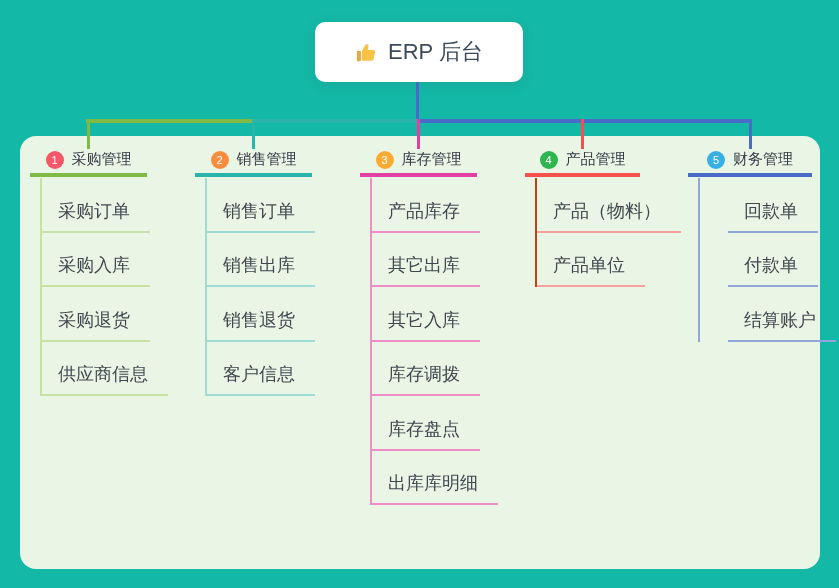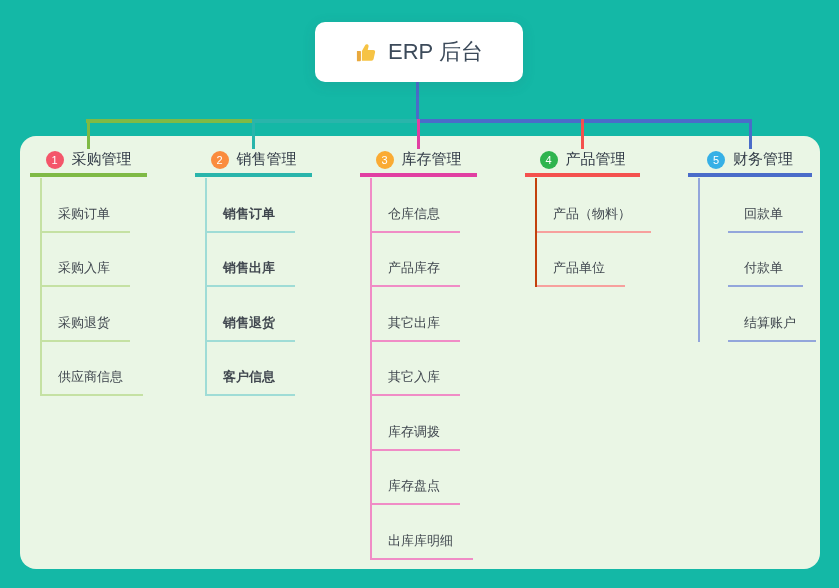--- a/index.html
+++ b/index.html
@@ -47,24 +47,24 @@
   .bg4 { background:#2fb44f; } .bg5 { background:#36b0e6; }
 
   
   .items { position:absolute; top:178px; }
   .i1 { left:40px;  border-left:2px solid #c5e1a3; }
   .i2 { left:205px; border-left:2px solid #9fdcd6; }
   .i3 { left:370px; border-left:2px solid #f08cc6; }
   .i4 { left:535px; border-left:2px solid #c2410c; }
   .i5 { left:698px; border-left:2px solid #93a6db;padding-left:28px; }
   .item { height:54.5px; display:flex; align-items:flex-end; }
-  .item > span { display:inline-block; font-size:13px; color:#40474f;
+  .item > span { display:inline-block; font-size:18px; color:#40474f;
                  padding:0 20px 8px 16px; white-space:nowrap; }
   .i1 .item > span { border-bottom:2px solid #c5e1a3; }
-  .i2 .item > span { border-bottom:2px solid #9fdcd6;font-weight:bold; }
+  .i2 .item > span { border-bottom:2px solid #9fdcd6; }
   .i3 .item > span { border-bottom:2px solid #f08cc6; }
   .i4 .item > span { border-bottom:2px solid #f7a09d; }
   .i5 .item > span { border-bottom:2px solid #93a6db; }
 </style>
 </head>
 <body>
 
 <div class="canvas">
 
   <div class="panel"></div>
@@ -135,23 +135,20 @@
     <div class="item">
         <span>销售退货</span>
       </div>
     <div class="item">
         <span>客户信息</span>
       </div>
   </div>
 
   <div class="items i3">
     <div class="item">
-        <span>仓库信息</span>
-      </div>
-    <div class="item">
         <span>产品库存</span>
       </div>
     <div class="item">
         <span>其它出库</span>
       </div>
     <div class="item">
         <span>其它入库</span>
       </div>
     <div class="item">
         <span>库存调拨</span>

